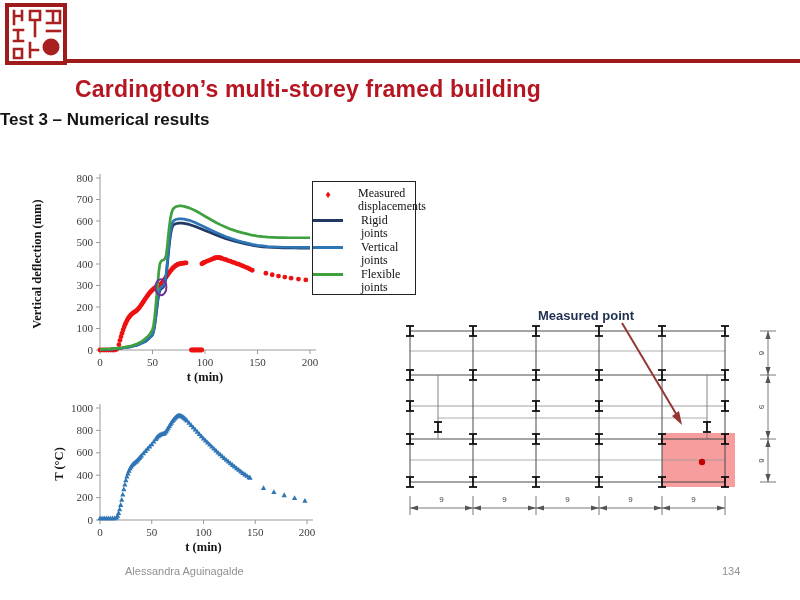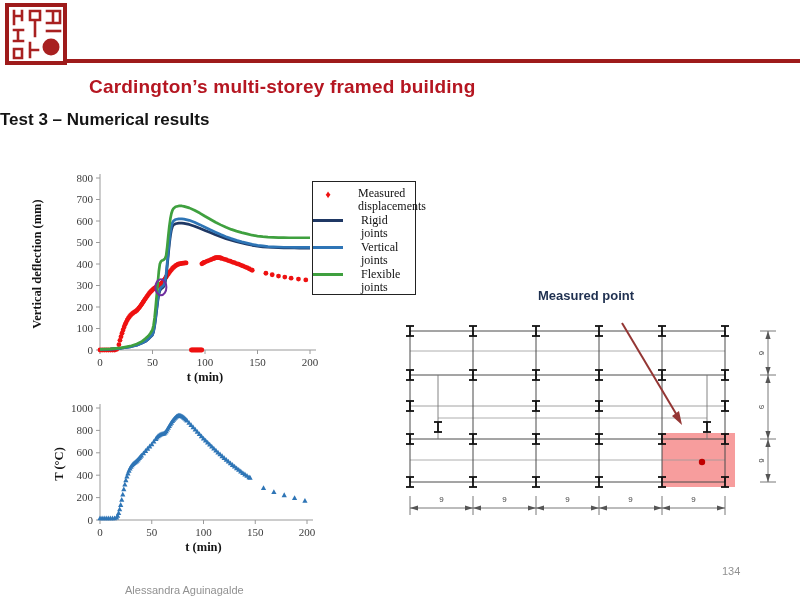--- a/index.html
+++ b/index.html
@@ -1,21 +1,21 @@
 <!DOCTYPE html>
 <html><head>
 <meta charset="utf-8">
 <style>
   html,body{margin:0;padding:0;background:#fff;}
   #slide{position:relative;width:800px;height:600px;background:#ffffff;overflow:hidden;
          font-family:"Liberation Sans",sans-serif;}
   
   #header-rule{position:absolute;left:64px;top:59px;width:736px;height:4px;background:#9E1B1B;}
   #seal{position:absolute;left:5px;top:3px;}
-  #page-title{position:absolute;left:89px;top:76px;font-size:19px;font-weight:bold;color:#B51621;
+  #page-title{position:absolute;left:75px;top:76px;font-size:23px;font-weight:bold;color:#B51621;
               letter-spacing:.2px;}
   #slide-subtitle{position:absolute;left:0;right:0;top:110px;text-align:left;
                   font-size:17px;font-weight:bold;color:#141414;}
   
   .chart-box{position:absolute;}
   #chart1{left:28px;top:158px;width:400px;height:238px;}
   #chart2{left:50px;top:388px;width:310px;height:176px;}
   .tick{font:11px "Liberation Serif",serif;fill:#3b3b3b;}
   .axis-title{font:bold 12.5px "Liberation Serif",serif;fill:#141414;}
   .dim{font:8px "Liberation Sans",sans-serif;fill:#444;}
@@ -24,23 +24,23 @@
         border:1.5px solid #222;background:#fff;display:flex;flex-direction:column;
         justify-content:space-between;padding:5px 2px 5px 0;box-sizing:border-box;
         font:12px "Liberation Serif",serif;color:#111;}
   .legend-item{display:flex;align-items:flex-start;line-height:1.12;}
   .legend-marker{flex:0 0 30px;}
   .legend-marker.line{height:3.4px;margin-top:5px;margin-right:3px;}
   .legend-marker.diamond{text-align:center;font-size:11px;line-height:1;margin-top:2px;}
   .legend-label{flex:1;margin-left:15px;}
   
   #plan-box{position:absolute;left:395px;top:293px;width:405px;height:240px;}
-  #plan-title{position:absolute;left:538px;top:288px;font-size:13px;font-weight:bold;color:#1F3050;}
+  #plan-title{position:absolute;left:538px;top:308px;font-size:13px;font-weight:bold;color:#1F3050;}
   
-  #footer-author{position:absolute;left:125px;top:565px;font-size:11px;color:#919191;margin-top:19px;}
+  #footer-author{position:absolute;left:125px;top:565px;font-size:11px;color:#919191;}
   #footer-page{position:absolute;left:710px;top:565px;font-size:11px;color:#919191;margin-left:12px;}
 </style>
 </head>
 <body>
 
 <div id="slide">
 
   <svg id="seal" width="62" height="62" viewBox="0 0 62 62">
     <rect x="2" y="2" width="58" height="58" fill="#ffffff" stroke="#9E1B1B" stroke-width="4"></rect>
     <g stroke="#A82020" stroke-width="2.6" fill="none" stroke-linecap="square">

